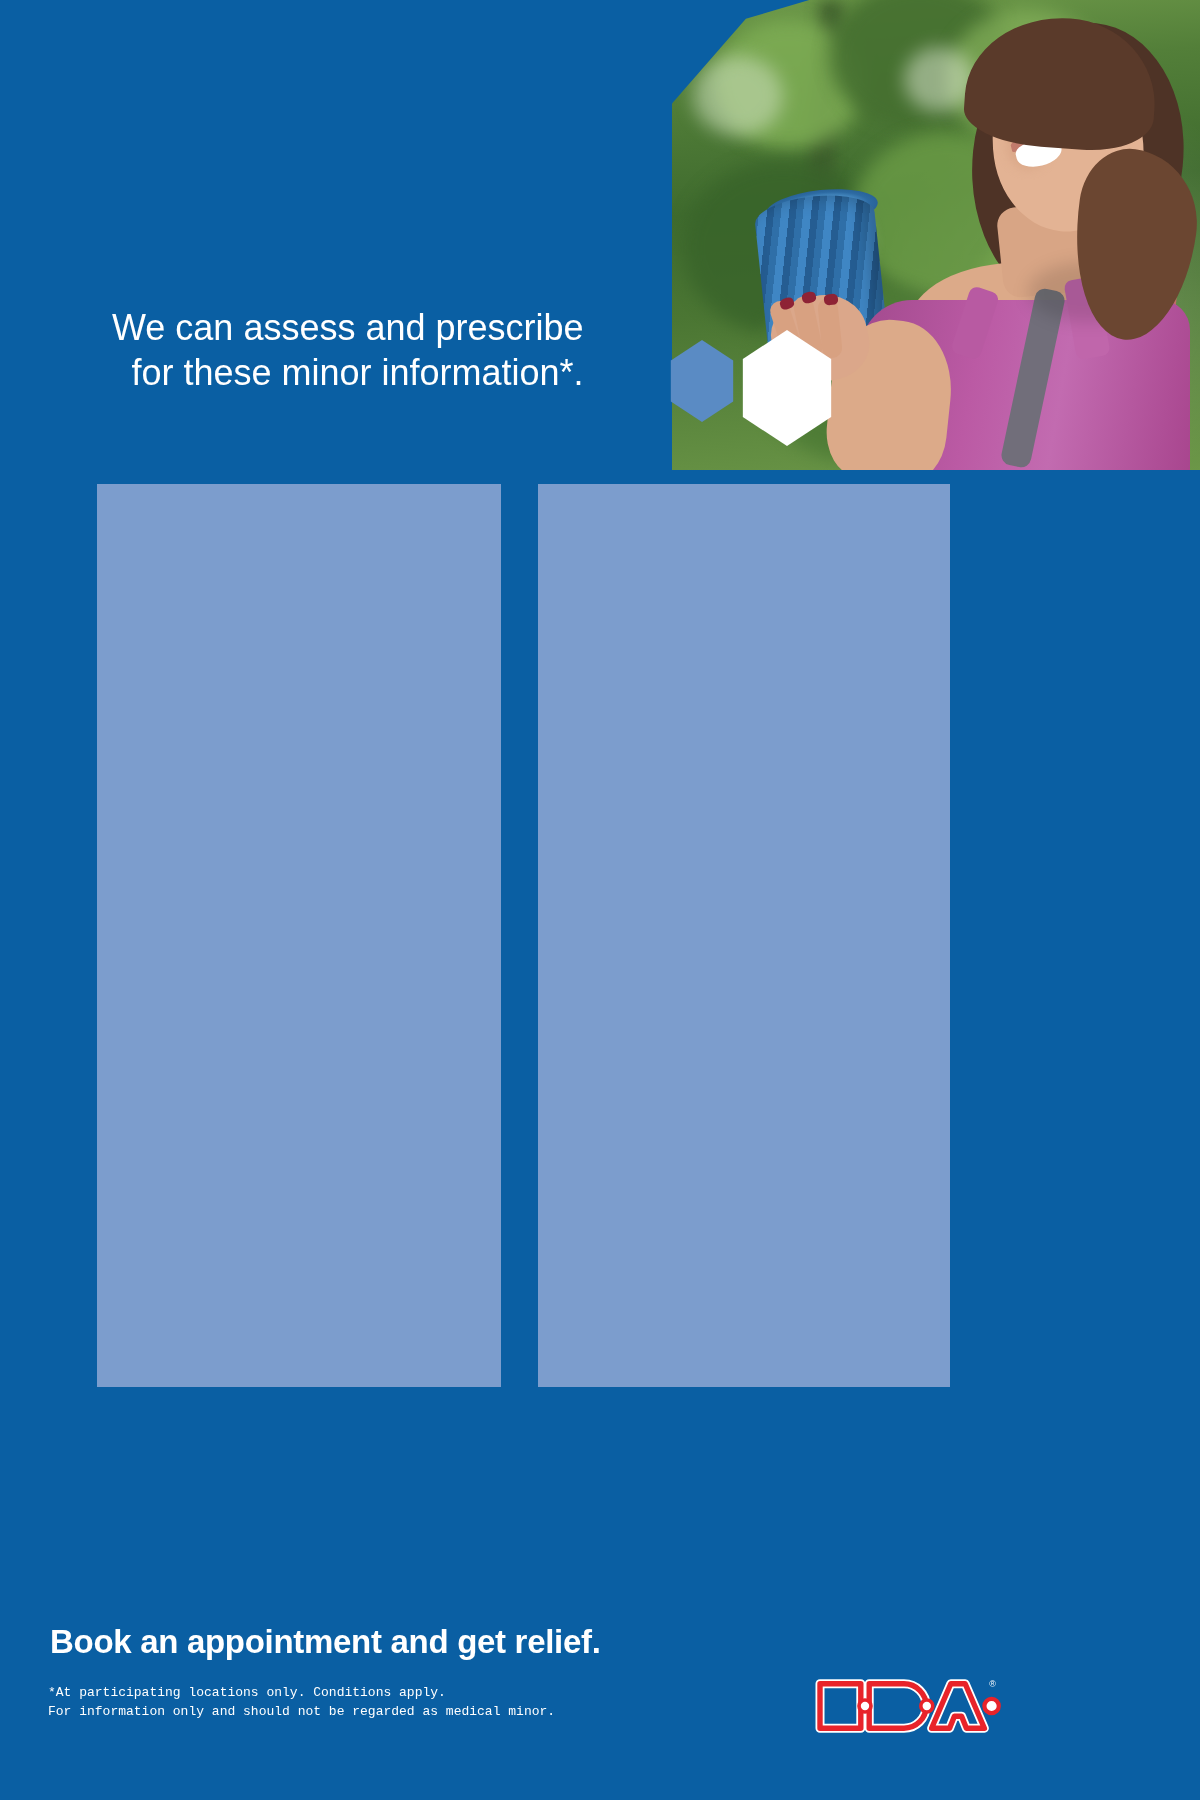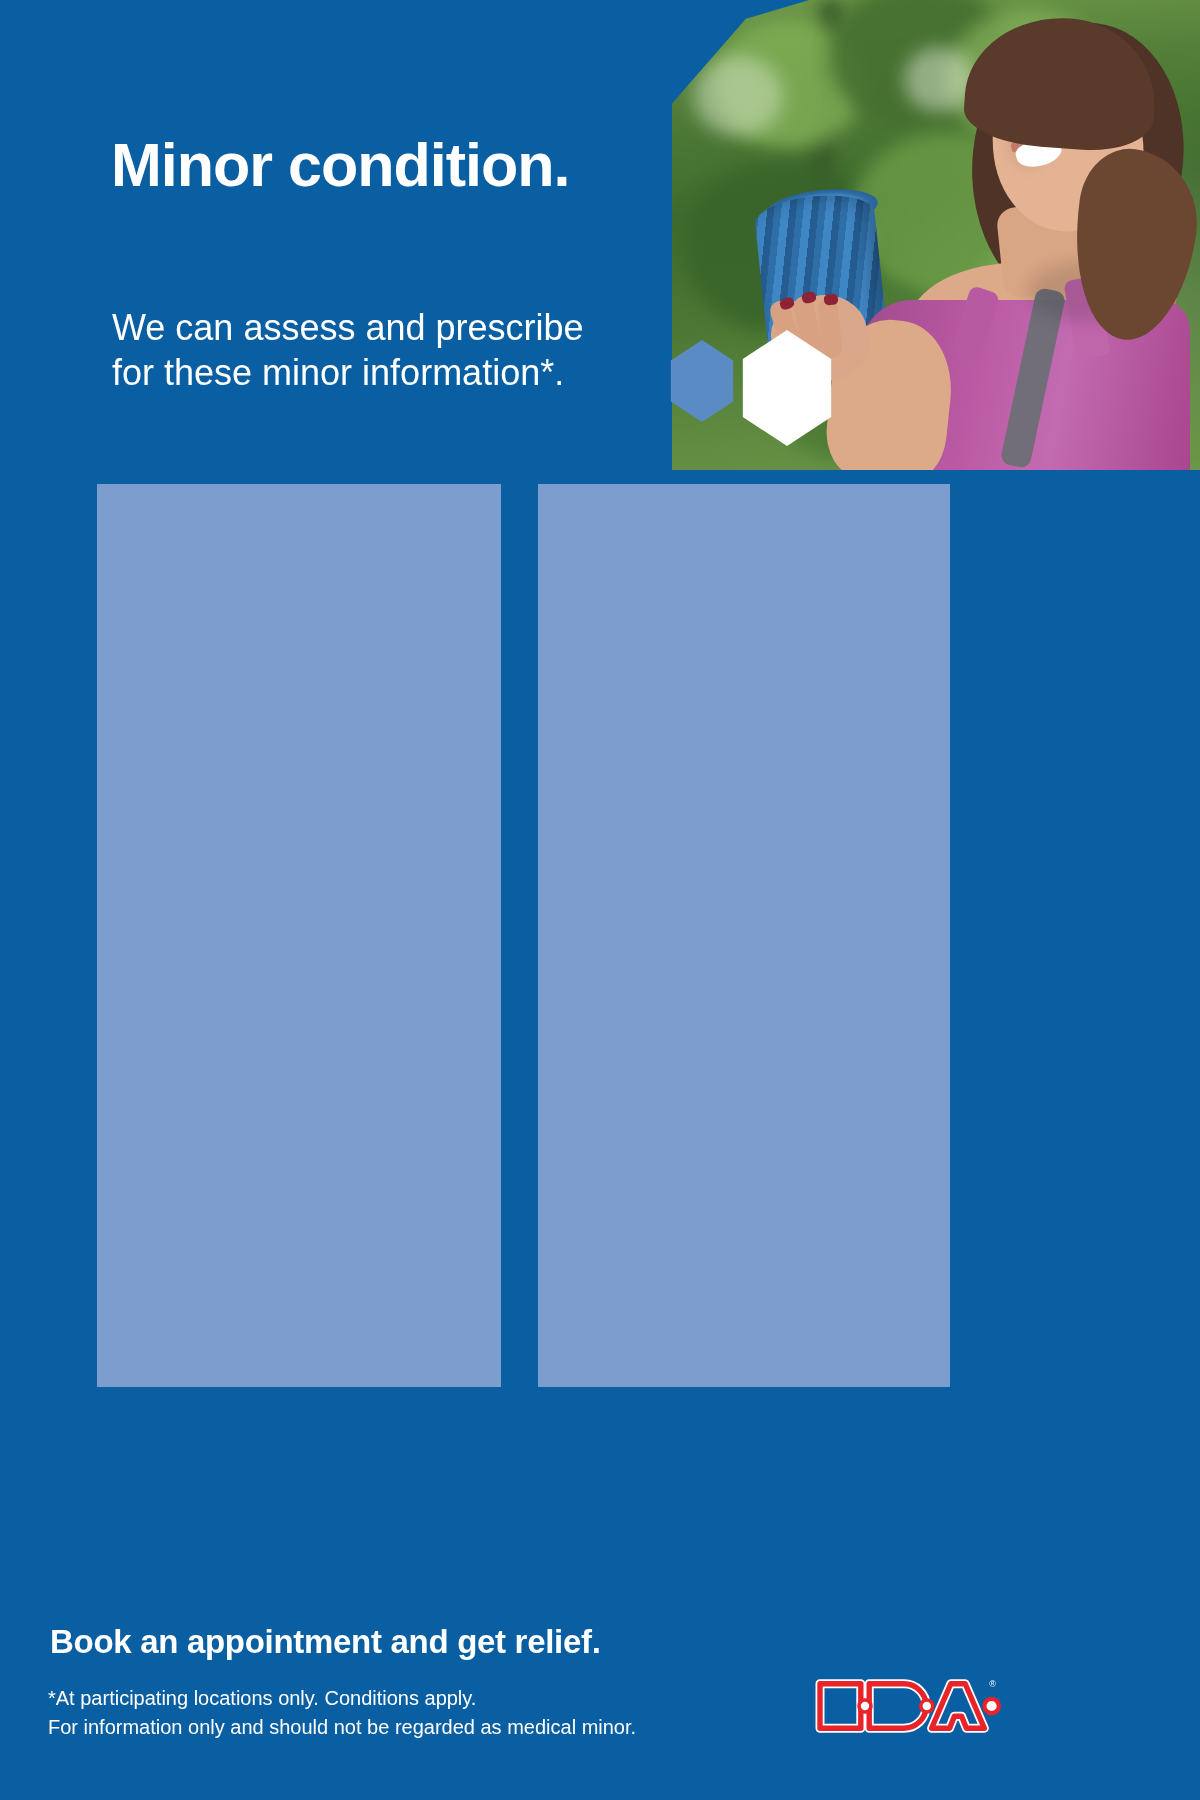--- a/index.html
+++ b/index.html
@@ -174,39 +174,40 @@
   
   .headline{
     position:absolute; left:111px; top:131px;
     color:#ffffff; font-size:61px; font-weight:bold;
     line-height:1.12; letter-spacing:-1px;
   }
   .subtitle{
     position:absolute; left:112px; top:305px;
     color:#ffffff; font-size:36px; font-weight:normal;
     line-height:1.26;
+    text-align:right;
   }
 
   
   .panel{
     position:absolute; top:484px; height:903px;
     background:#7c9dcd;
   }
   .panel-left{ left:97px;  width:404px; }
   .panel-right{ left:538px; width:412px; }
 
   
   .cta{
     position:absolute; left:50px; top:1623px;
     color:#ffffff; font-size:33px; font-weight:bold;
     letter-spacing:-.3px;
   }
   .disclaimer{
     position:absolute; left:48px; top:1684px;
-    color:#ffffff; font-size:20px; line-height:1.45;
+    color:#ffffff; font-size:13px; line-height:1.45;font-family:Liberation Mono, monospace;
   }
 
   
   .logo{
     position:absolute; left:814px; top:1674px; width:192px; height:64px;
   }
   .logo svg{ display:block; width:100%; height:100%; }
 </style>
 </head>
 <body>
@@ -257,21 +258,21 @@
         <div class="hair-side"></div>
       </div>
     </div>
   </div>
 </div>
 
 <div class="hex hex-blue"></div>
 <div class="hex hex-white"></div>
 
 <h1 class="headline">
-  <span>Minor condition.</span><br>
+  <br>
 </h1>
 
 <p class="subtitle">
   <span>We can assess and prescribe</span><br>
   <span>for these minor information*.</span>
 </p>
 
 <div class="panel panel-left"></div>
 <div class="panel panel-right"></div>
 

